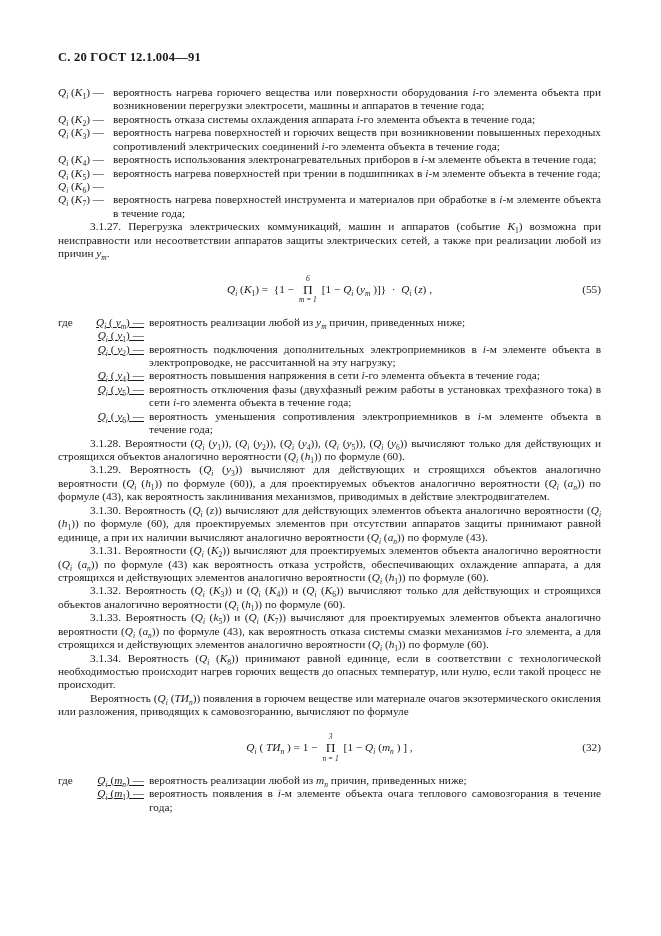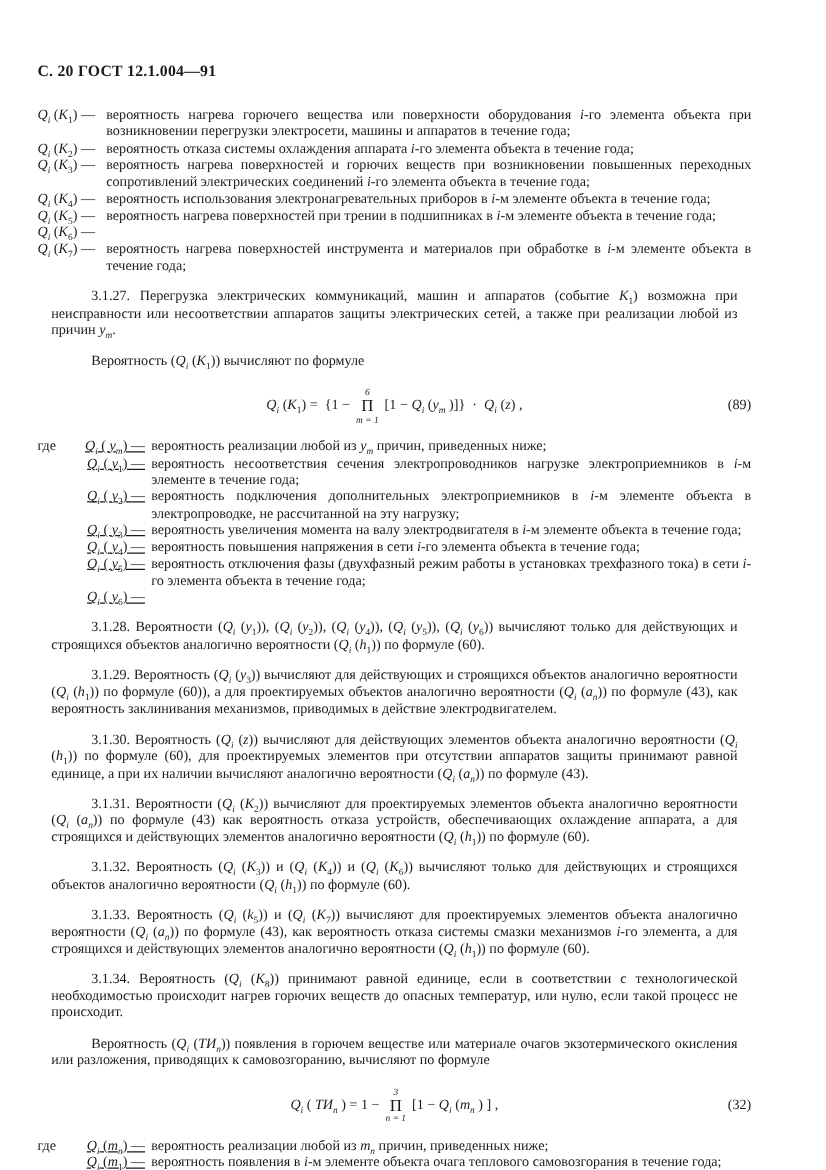--- a/index.html
+++ b/index.html
@@ -1,31 +1,31 @@
 <!DOCTYPE html>
 <html><head>
 <meta charset="utf-8">
 <style>
   html,body{margin:0;padding:0;background:#ffffff;}
   .page{
     width:661px;height:936px;box-sizing:border-box;
-    padding:50px 60px 0 30px;
+    padding:50px 60px 0 58px;
     background:#ffffff;overflow:hidden;
     font-family:"Liberation Serif","DejaVu Serif",serif;
     font-size:11.3px;line-height:1.19;color:#1a1a1a;
   }
   .hdr{font-weight:bold;font-size:12.6px;margin:0 0 21px 0;letter-spacing:.2px;}
   sub{font-size:7.5px;line-height:0;}
   .dl{margin:0;}
   .di{display:flex;}
   .dt{flex:0 0 50px;white-space:nowrap;padding-right:5px;text-align:left;}
   .dx{flex:1;text-align:justify;}
   .where .lead{flex:0 0 22px;}
   .where .dt{flex:0 0 64px;text-align:right;text-decoration:underline;}
-  .para{margin:11px;text-indent:32px;text-align:justify;}
+  .para{margin:0;text-indent:32px;text-align:justify;}
   .formula{position:relative;margin:14px 0 11px 0;text-align:center;}
   .fwrap{display:inline-flex;align-items:center;white-space:pre;}
   .prod{display:inline-flex;flex-direction:column;align-items:center;margin:0 2px;}
   .prod .lim{font-size:7.5px;line-height:1.1;font-style:italic;}
   .prod .pi{font-size:13.5px;line-height:1;}
   .fnum{position:absolute;right:0;top:50%;transform:translateY(-50%);}
 </style>
 </head>
 <body>
 
@@ -65,76 +65,70 @@
       </div>
 
       <div class="di">
         <span class="dt"><i>Q</i><sub><i>i</i></sub> (<i>K</i><sub>7</sub>) —</span>
         <span class="dx">вероятность нагрева поверхностей инструмента и материалов при обработке в <i>i</i>-м элементе объекта в течение года;</span>
       </div>
 
     </div>
 
   <p class="para">3.1.27. Перегрузка электрических коммуникаций, машин и аппаратов (событие <i>K</i><sub>1</sub>) возможна при неисправности или несоответствии аппаратов защиты электрических сетей, а также при реализации любой из причин <i>y</i><sub><i>m</i></sub>.</p>
-  <p class="para">Вероятность (<i>Q</i><sub><i>i</i></sub> (<i>K</i><sub>1</sub>)) вычисляют по формуле</p>
 
   <div class="formula">
     <span class="fwrap">
       <span><i>Q</i><sub><i>i</i></sub> (<i>K</i><sub>1</sub>) =  {1 − </span>
       <span class="prod">
         <span class="lim">6</span>
         <span class="pi">П</span>
         <span class="lim"><i>m</i> = 1</span>
       </span>
       <span> [1 − <i>Q</i><sub><i>i</i></sub> (<i>y</i><sub><i>m</i></sub> )]}  ·  <i>Q</i><sub><i>i</i></sub> (<i>z</i>) ,</span>
     </span>
-    <span class="fnum">(89)</span>
+    <span class="fnum">(55)</span>
   </div>
 
   <div class="dl where">
 
       <div class="di">
         <span class="lead">где</span>
         <span class="dt"><i>Q</i><sub><i>i</i></sub> ( <i>y</i><sub><i>m</i></sub>) —</span>
         <span class="dx">вероятность реализации любой из <i>y</i><sub><i>m</i></sub> причин, приведенных ниже;</span>
       </div>
 
       <div class="di">
         <span class="lead"></span>
         <span class="dt"><i>Q</i><sub><i>i</i></sub> ( <i>y</i><sub>1</sub>) —</span>
-        <span class="dx">вероятность несоответствия сечения электропроводников нагрузке электроприемников в <i>i</i>-м элементе в течение года;</span>
       </div>
 
       <div class="di">
         <span class="lead"></span>
         <span class="dt"><i>Q</i><sub><i>i</i></sub> ( <i>y</i><sub>2</sub>) —</span>
         <span class="dx">вероятность подключения дополнительных электроприемников в <i>i</i>-м элементе объекта в электропроводке, не рассчитанной на эту нагрузку;</span>
       </div>
 
-      <div class="di">
-        <span class="lead"></span>
-        <span class="dt"><i>Q</i><sub><i>i</i></sub> ( <i>y</i><sub>3</sub>) —</span>
-        <span class="dx">вероятность увеличения момента на валу электродвигателя в <i>i</i>-м элементе объекта в течение года;</span>
-      </div>
 
       <div class="di">
         <span class="lead"></span>
         <span class="dt"><i>Q</i><sub><i>i</i></sub> ( <i>y</i><sub>4</sub>) —</span>
         <span class="dx">вероятность повышения напряжения в сети <i>i</i>-го элемента объекта в течение года;</span>
       </div>
 
       <div class="di">
         <span class="lead"></span>
         <span class="dt"><i>Q</i><sub><i>i</i></sub> ( <i>y</i><sub>5</sub>) —</span>
         <span class="dx">вероятность отключения фазы (двухфазный режим работы в установках трехфазного тока) в сети <i>i</i>-го элемента объекта в течение года;</span>
       </div>
 
       <div class="di">
         <span class="lead"></span>
         <span class="dt"><i>Q</i><sub><i>i</i></sub> ( <i>y</i><sub>6</sub>) —</span>
+        <span class="dx">вероятность уменьшения сопротивления электроприемников в <i>i</i>-м элементе объекта в течение года;</span>
       </div>
 
     </div>
 
   <div>
 
       <p class="para">3.1.28. Вероятности (<i>Q</i><sub><i>i</i></sub> (<i>y</i><sub>1</sub>)), (<i>Q</i><sub><i>i</i></sub> (<i>y</i><sub>2</sub>)), (<i>Q</i><sub><i>i</i></sub> (<i>y</i><sub>4</sub>)), (<i>Q</i><sub><i>i</i></sub> (<i>y</i><sub>5</sub>)), (<i>Q</i><sub><i>i</i></sub> (<i>y</i><sub>6</sub>)) вычисляют только для действующих и строящихся объектов аналогично вероятности (<i>Q</i><sub><i>i</i></sub> (<i>h</i><sub>1</sub>)) по формуле (60).</p>
 
       <p class="para">3.1.29. Вероятность (<i>Q</i><sub><i>i</i></sub> (<i>y</i><sub>3</sub>)) вычисляют для действующих и строящихся объектов аналогично вероятности (<i>Q</i><sub><i>i</i></sub> (<i>h</i><sub>1</sub>)) по формуле (60)), а для проектируемых объектов аналогично вероятности (<i>Q</i><sub><i>i</i></sub> (<i>a</i><sub><i>n</i></sub>)) по формуле (43), как вероятность заклинивания механизмов, приводимых в действие электродвигателем.</p>
 

